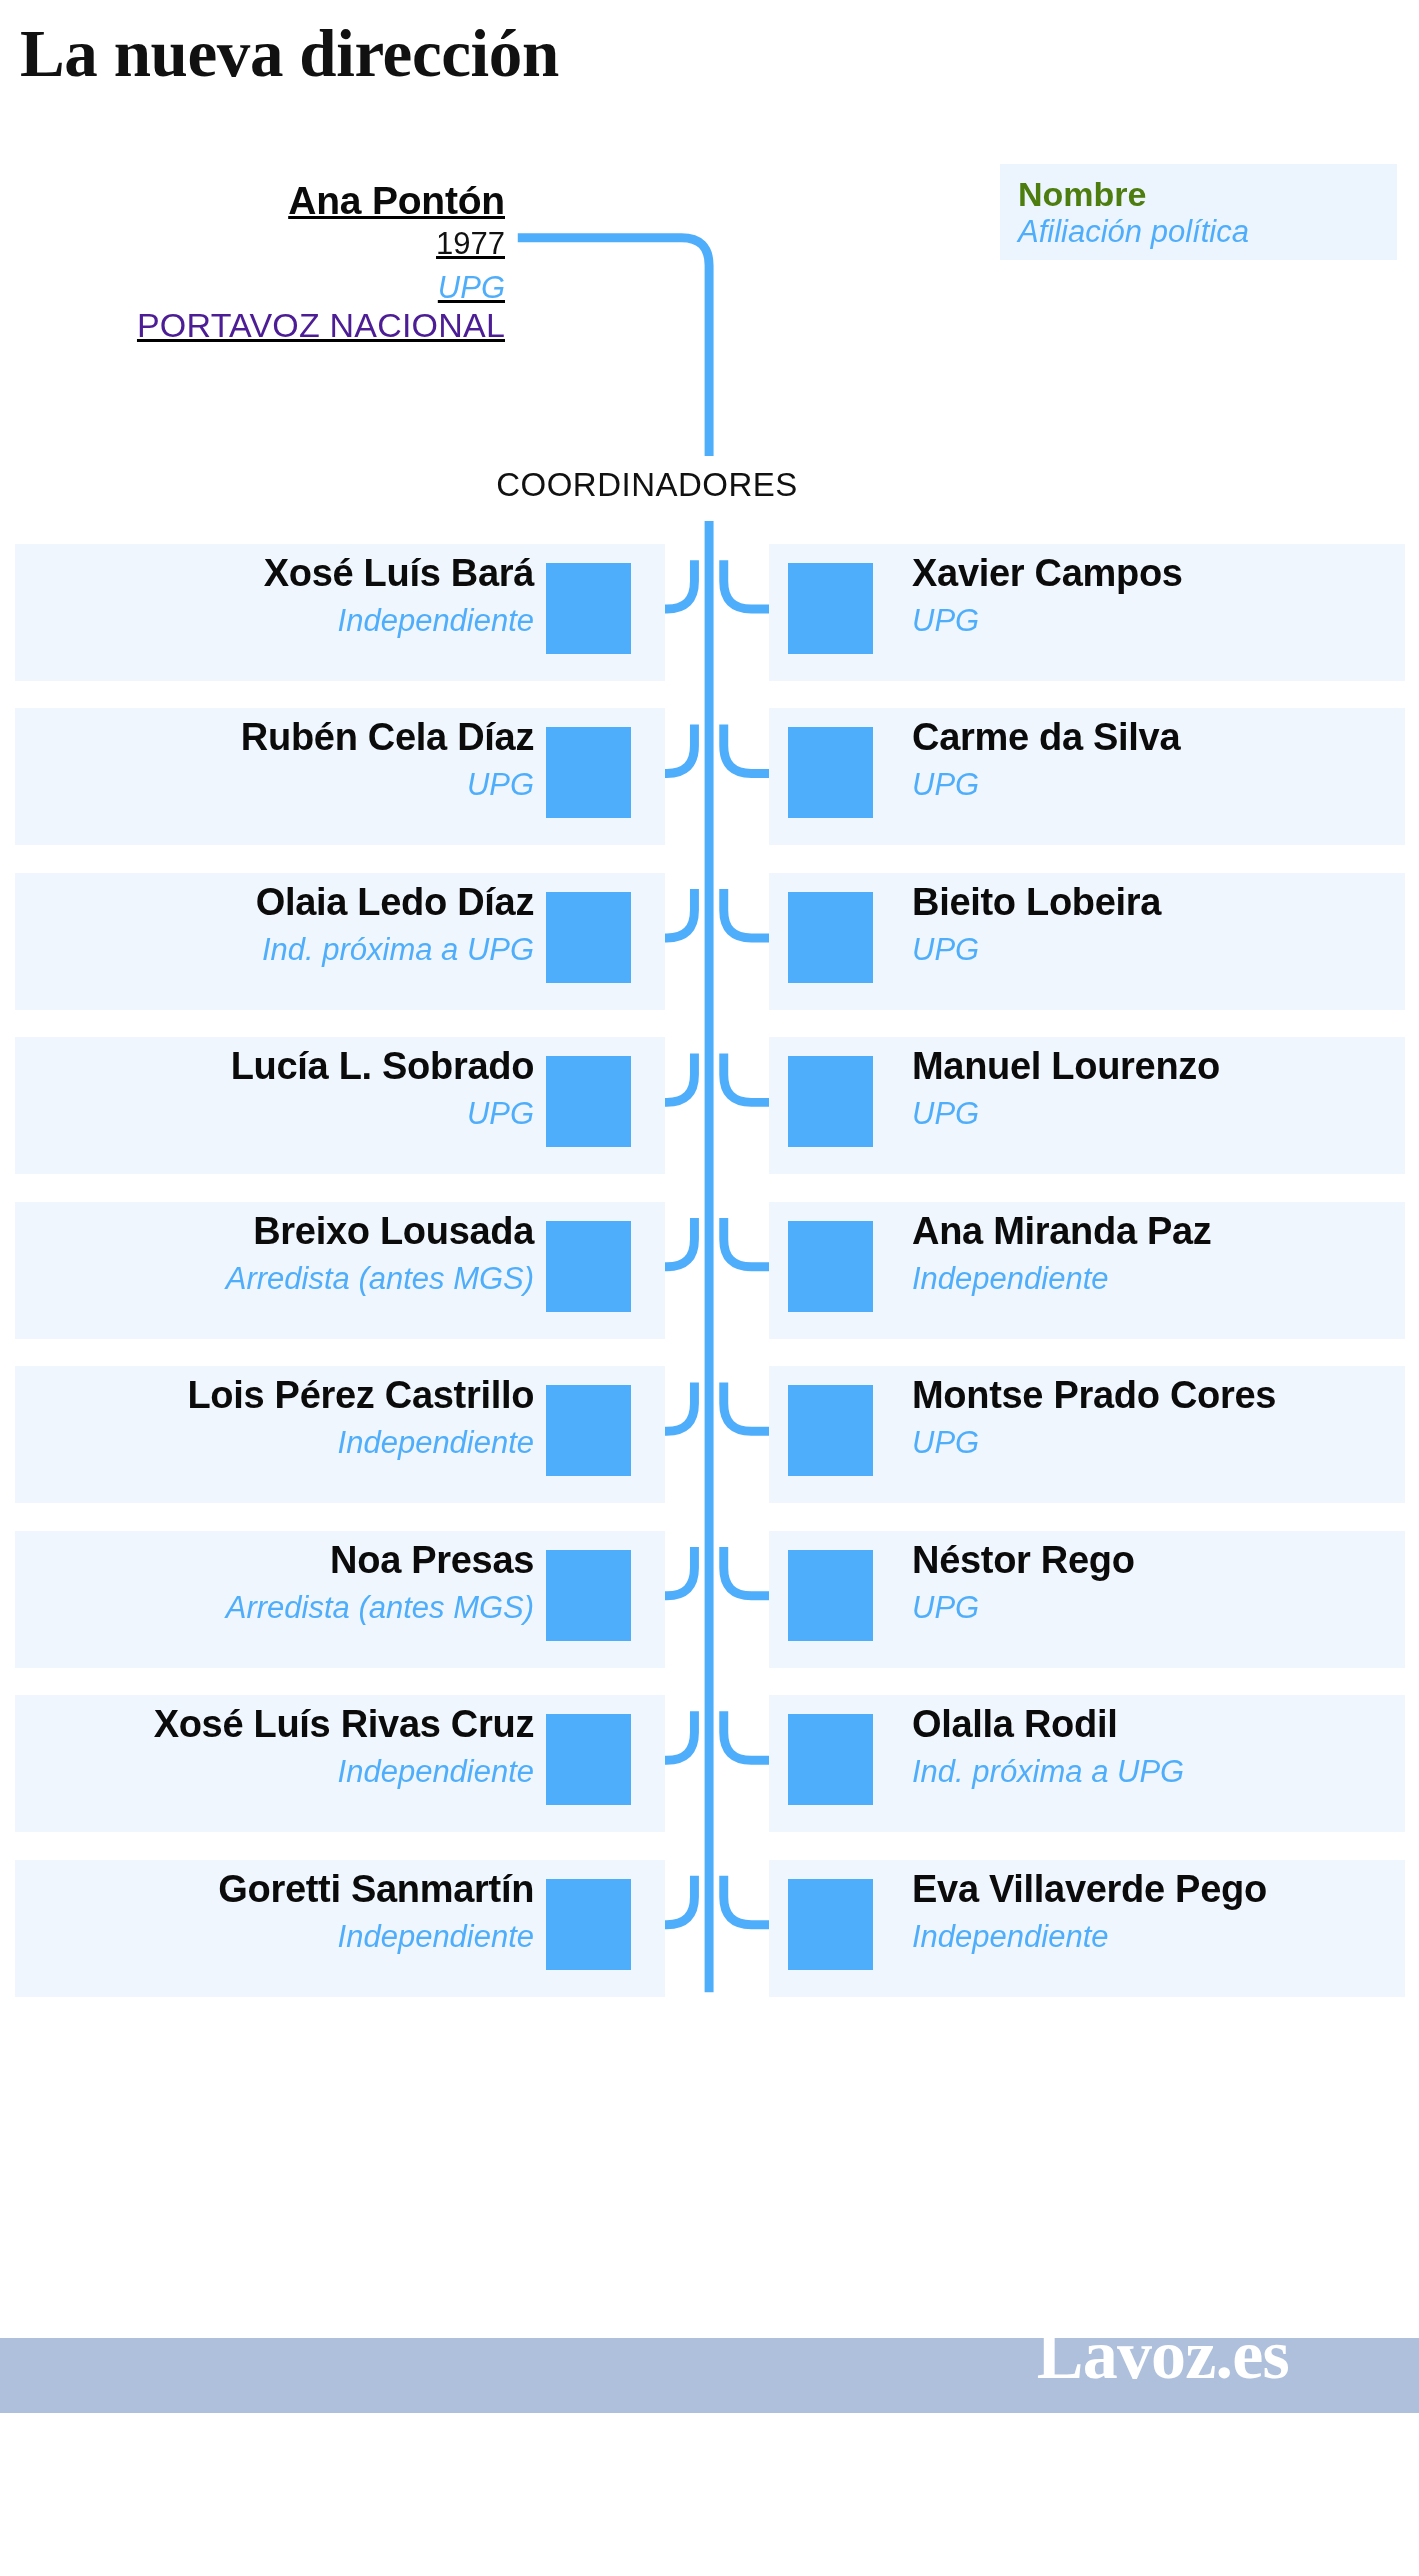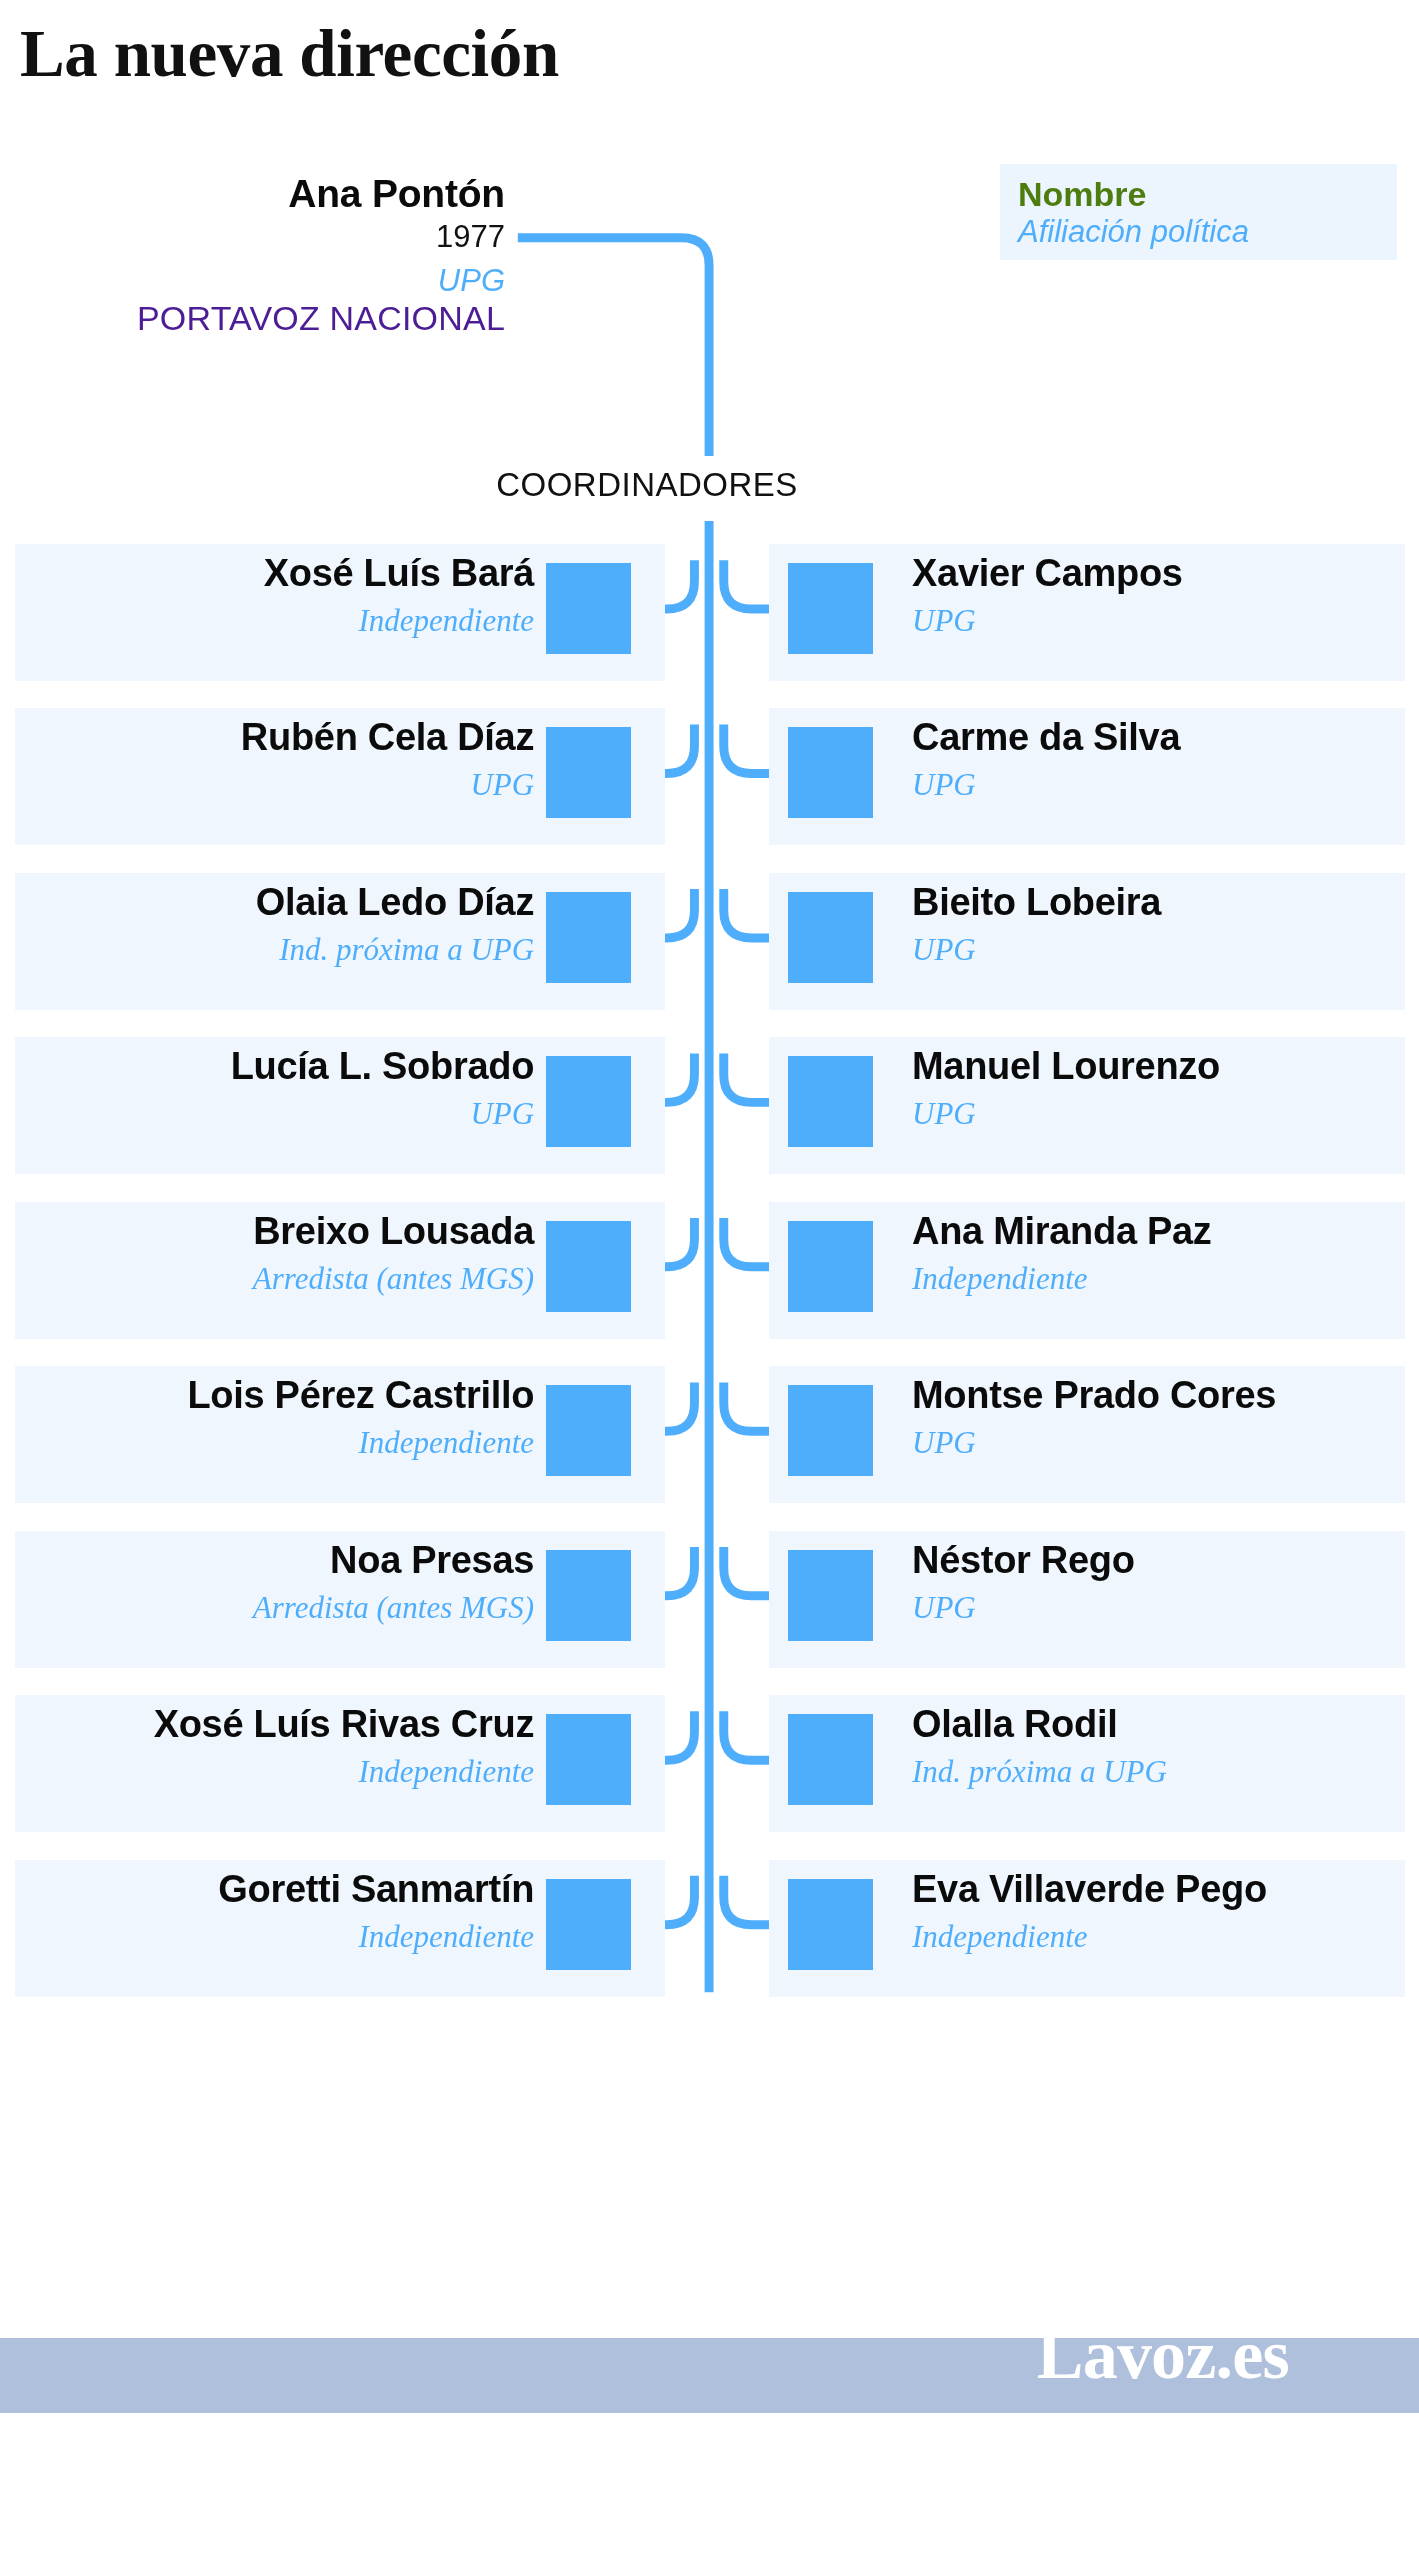--- a/index.html
+++ b/index.html
@@ -50,23 +50,24 @@
     font-style: italic;
     font-size: 31px;
     line-height: 1.18;
     color: #4FAEFB;
   }
 
   
   .leader {
     position: absolute;
     left: 0;
-    top: 174px;
+    top: 181px;
     width: 505px;
     text-align: right;
+    text-decoration: underline;
   }
   .leader-name {
     font-weight: 700;
     font-size: 39px;
     line-height: 1.04;
     color: #0b0b0b;
     letter-spacing: -0.2px;
   }
   .leader-year {
     font-size: 31px;
@@ -150,21 +151,20 @@
     white-space: nowrap;
   }
   .txt.right .p-name { overflow: visible; }
   .p-aff {
     font-style: italic;
     font-size: 31px;
     line-height: 1.08;
     color: #4FAEFB;
     margin-top: 9.8px;
     white-space: nowrap;
-    font-family: Liberation Serif, serif;
   }
 
   
   #connector {
     position: absolute;
     left: 0;
     top: 0;
     width: 1419px;
     height: 2576px;
     pointer-events: none;

